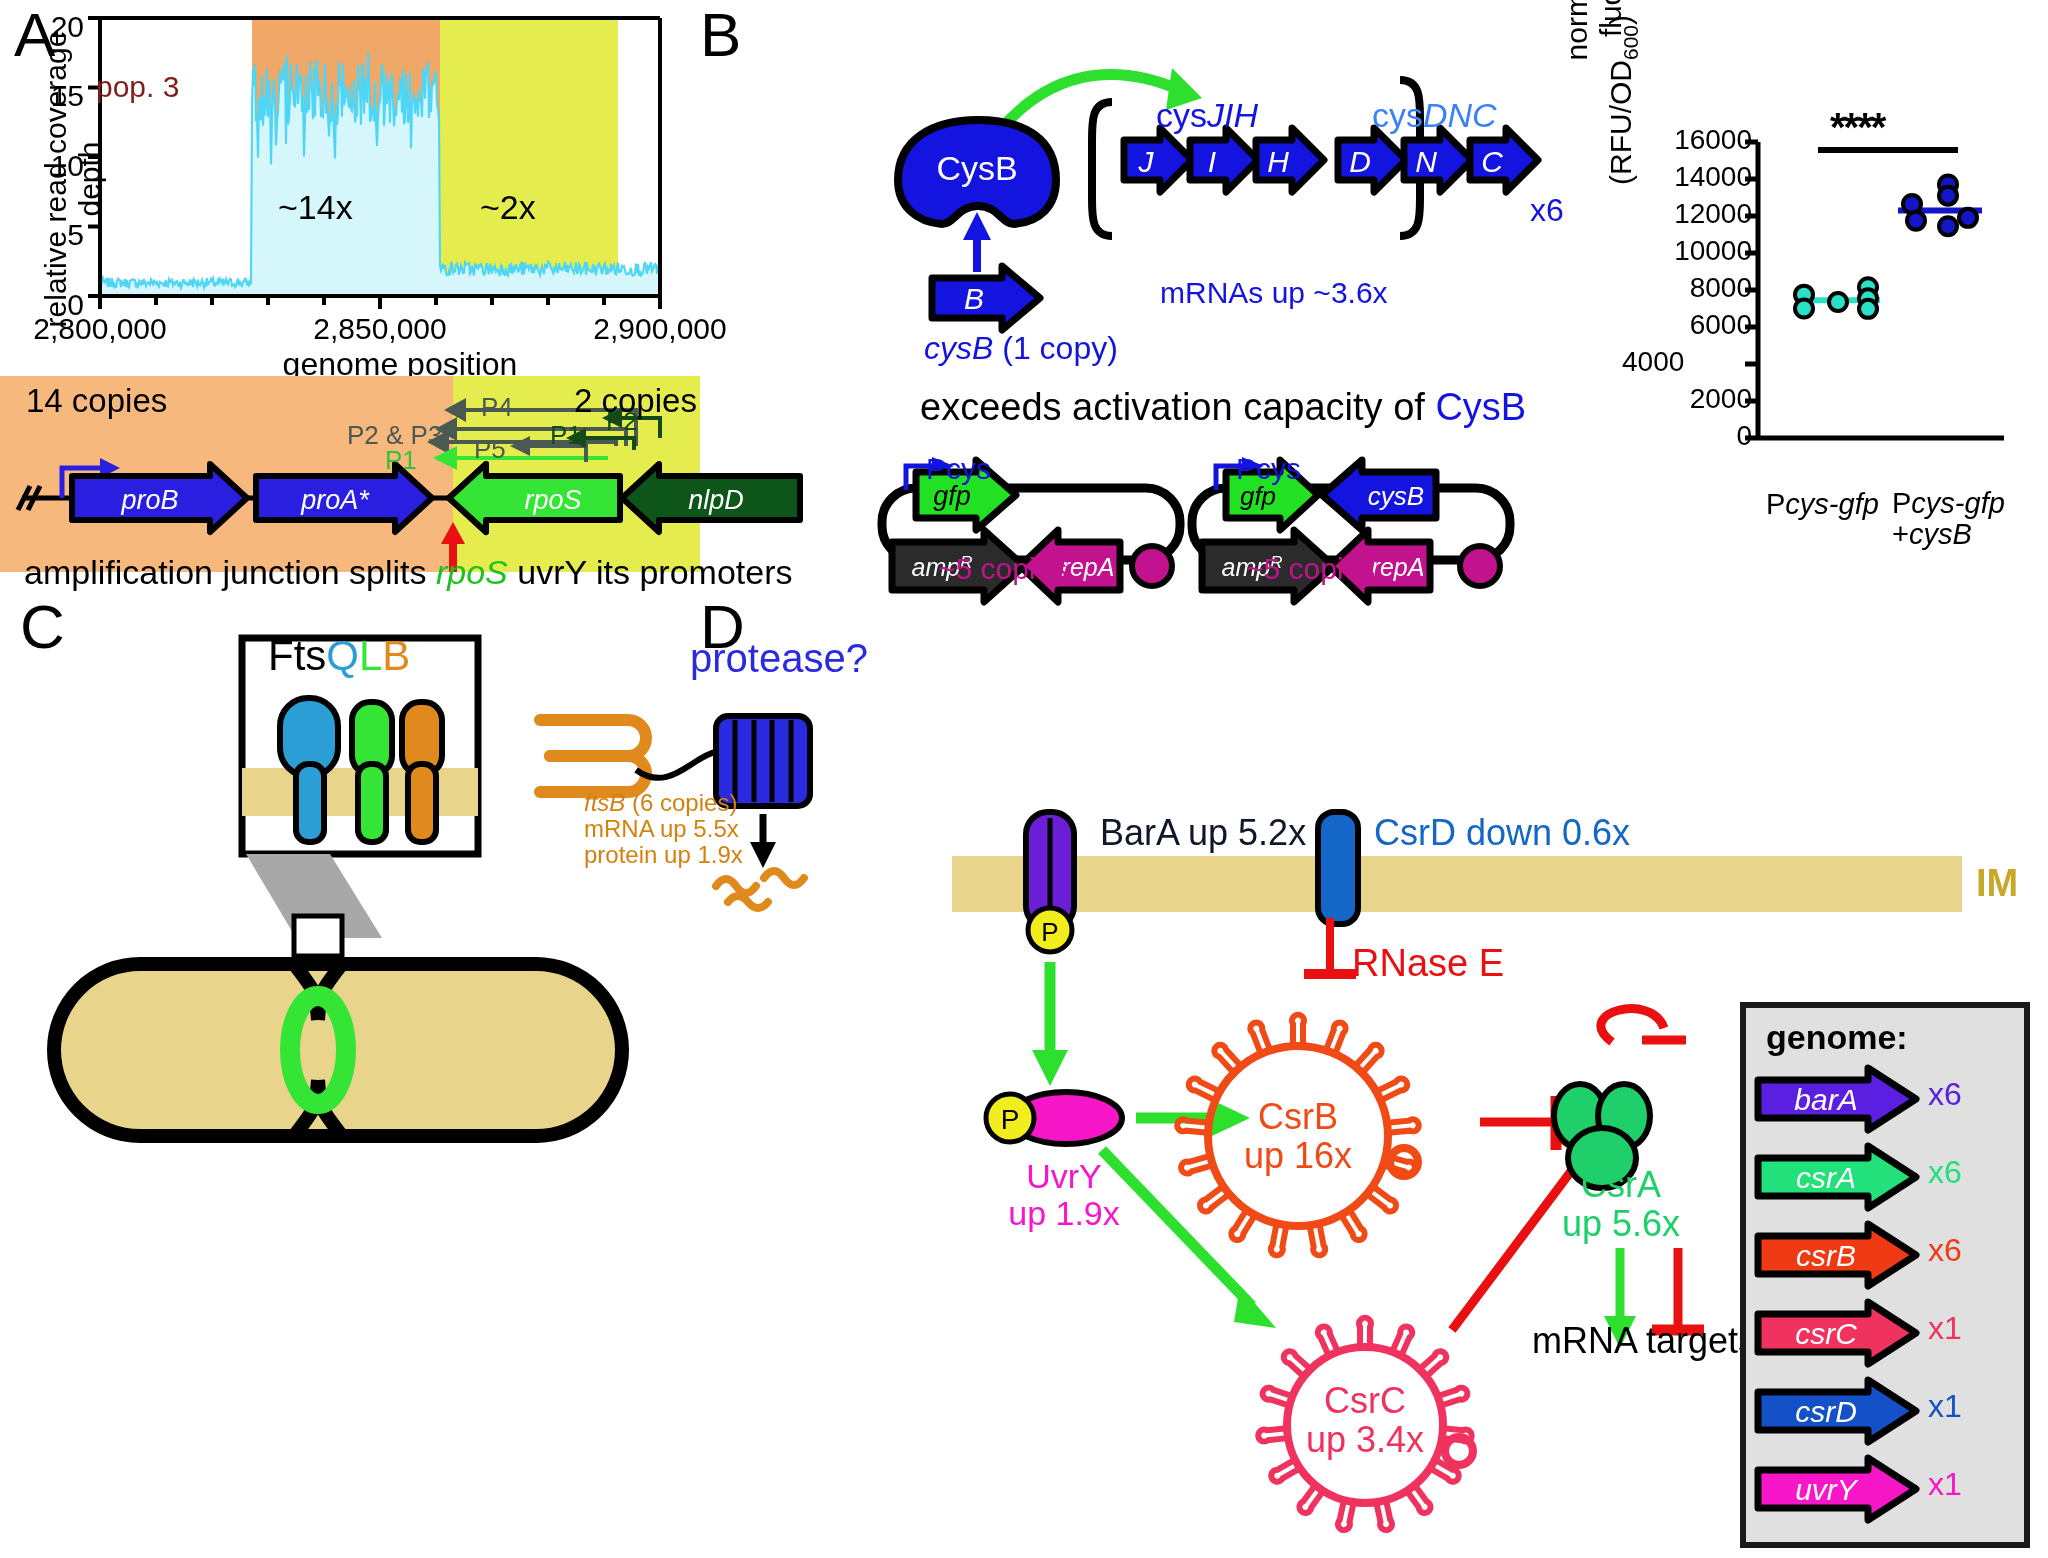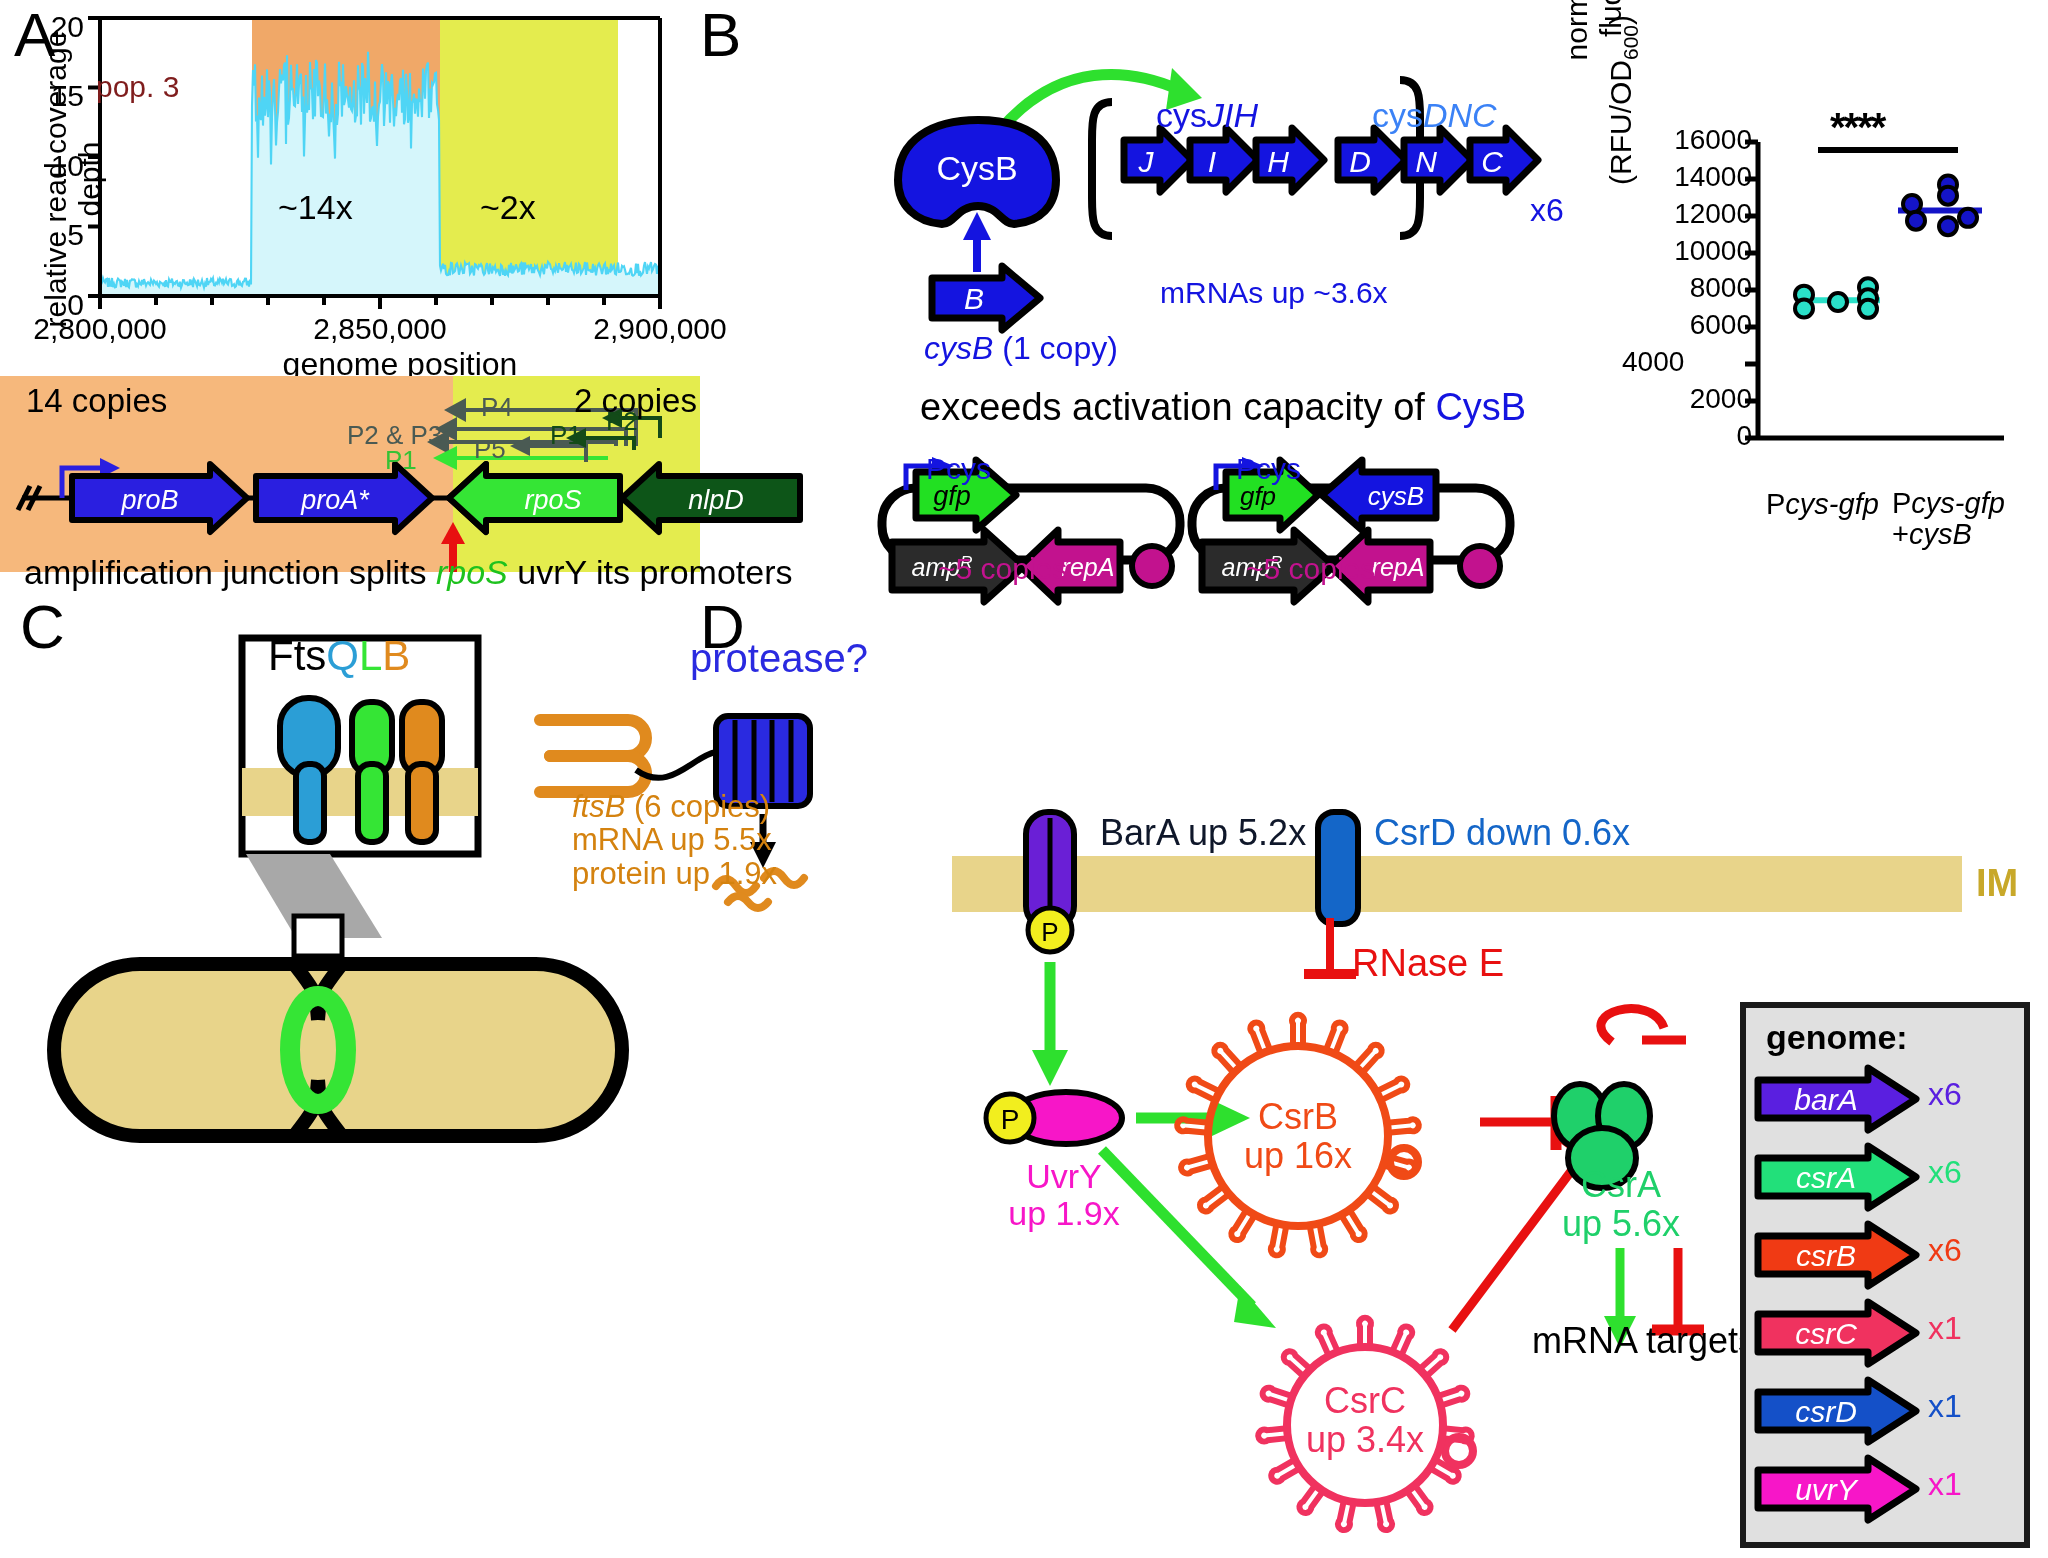--- a/index.html
+++ b/index.html
@@ -418,21 +418,21 @@
   </g>
 
   <g stroke="#e08a1e" stroke-width="8" fill="none" stroke-linecap="round">
     <path d="M196,226 q10,-14 20,0 q10,14 20,0"></path>
     <path d="M244,218 q10,-14 20,0 q10,14 20,0"></path>
     <path d="M208,242 q10,-12 20,0 q10,12 20,0"></path>
   </g>
 </svg>
 </div>
 <div class="abs" style="left:690px;top:636px;font-size:40px;color:#2a2ae0;">protease?</div>
-<div class="abs txt" style="left:572px;top:790px;font-size:31px;color:#d4820f;">
+<div class="abs txt" style="left:584px;top:790px;font-size:24px;color:#d4820f;">
   <div><span class="ital">ftsB</span><span> (6 copies)</span></div>
   <div>mRNA up 5.5x</div>
   <div>protein up 1.9x</div>
 </div>
 
 <div class="abs" style="left:30px;top:842px;">
 <svg width="620" height="320" viewBox="0 0 620 320">
 
   <polygon points="216,12 300,12 352,96 266,96" fill="#a8a8a8" stroke="none"></polygon>
 

